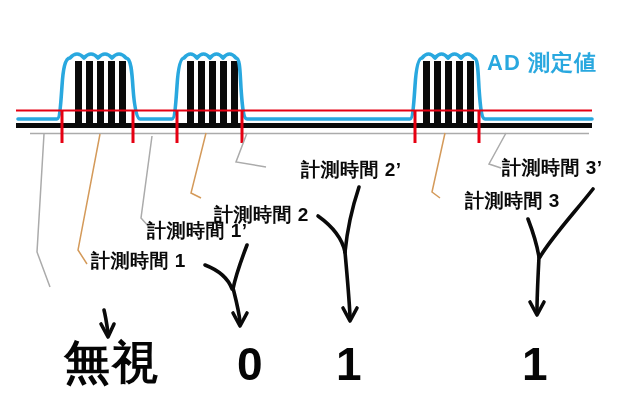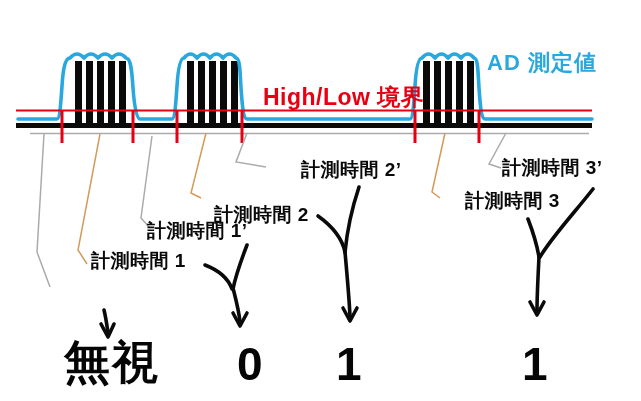--- a/index.html
+++ b/index.html
@@ -120,21 +120,20 @@
       <path d="M 343 308 L 350 321 L 357 308"></path>
 
       <path d="M 528 219 C 533 232 537 245 539 257"></path>
       <path d="M 593 189 C 575 212 551 238 540 257"></path>
       <path d="M 539 257 C 538 277 537 295 537 311"></path>
       <path d="M 530 302 L 537 315 L 544 302"></path>
     </g>
   </svg>
 
   <div class="lbl lbl-signal">AD 測定値</div>
-  <div class="lbl lbl-threshold">High/Low 境界</div>
 
   <div class="lbl lbl-t2p">計測時間 2’</div>
   <div class="lbl lbl-t2">計測時間 2</div>
   <div class="lbl lbl-t1p">計測時間 1’</div>
   <div class="lbl lbl-t1">計測時間 1</div>
   <div class="lbl lbl-t3p">計測時間 3’</div>
   <div class="lbl lbl-t3">計測時間 3</div>
 
   <div class="result res-0">無視</div>
   <div class="result res-1">0</div>

